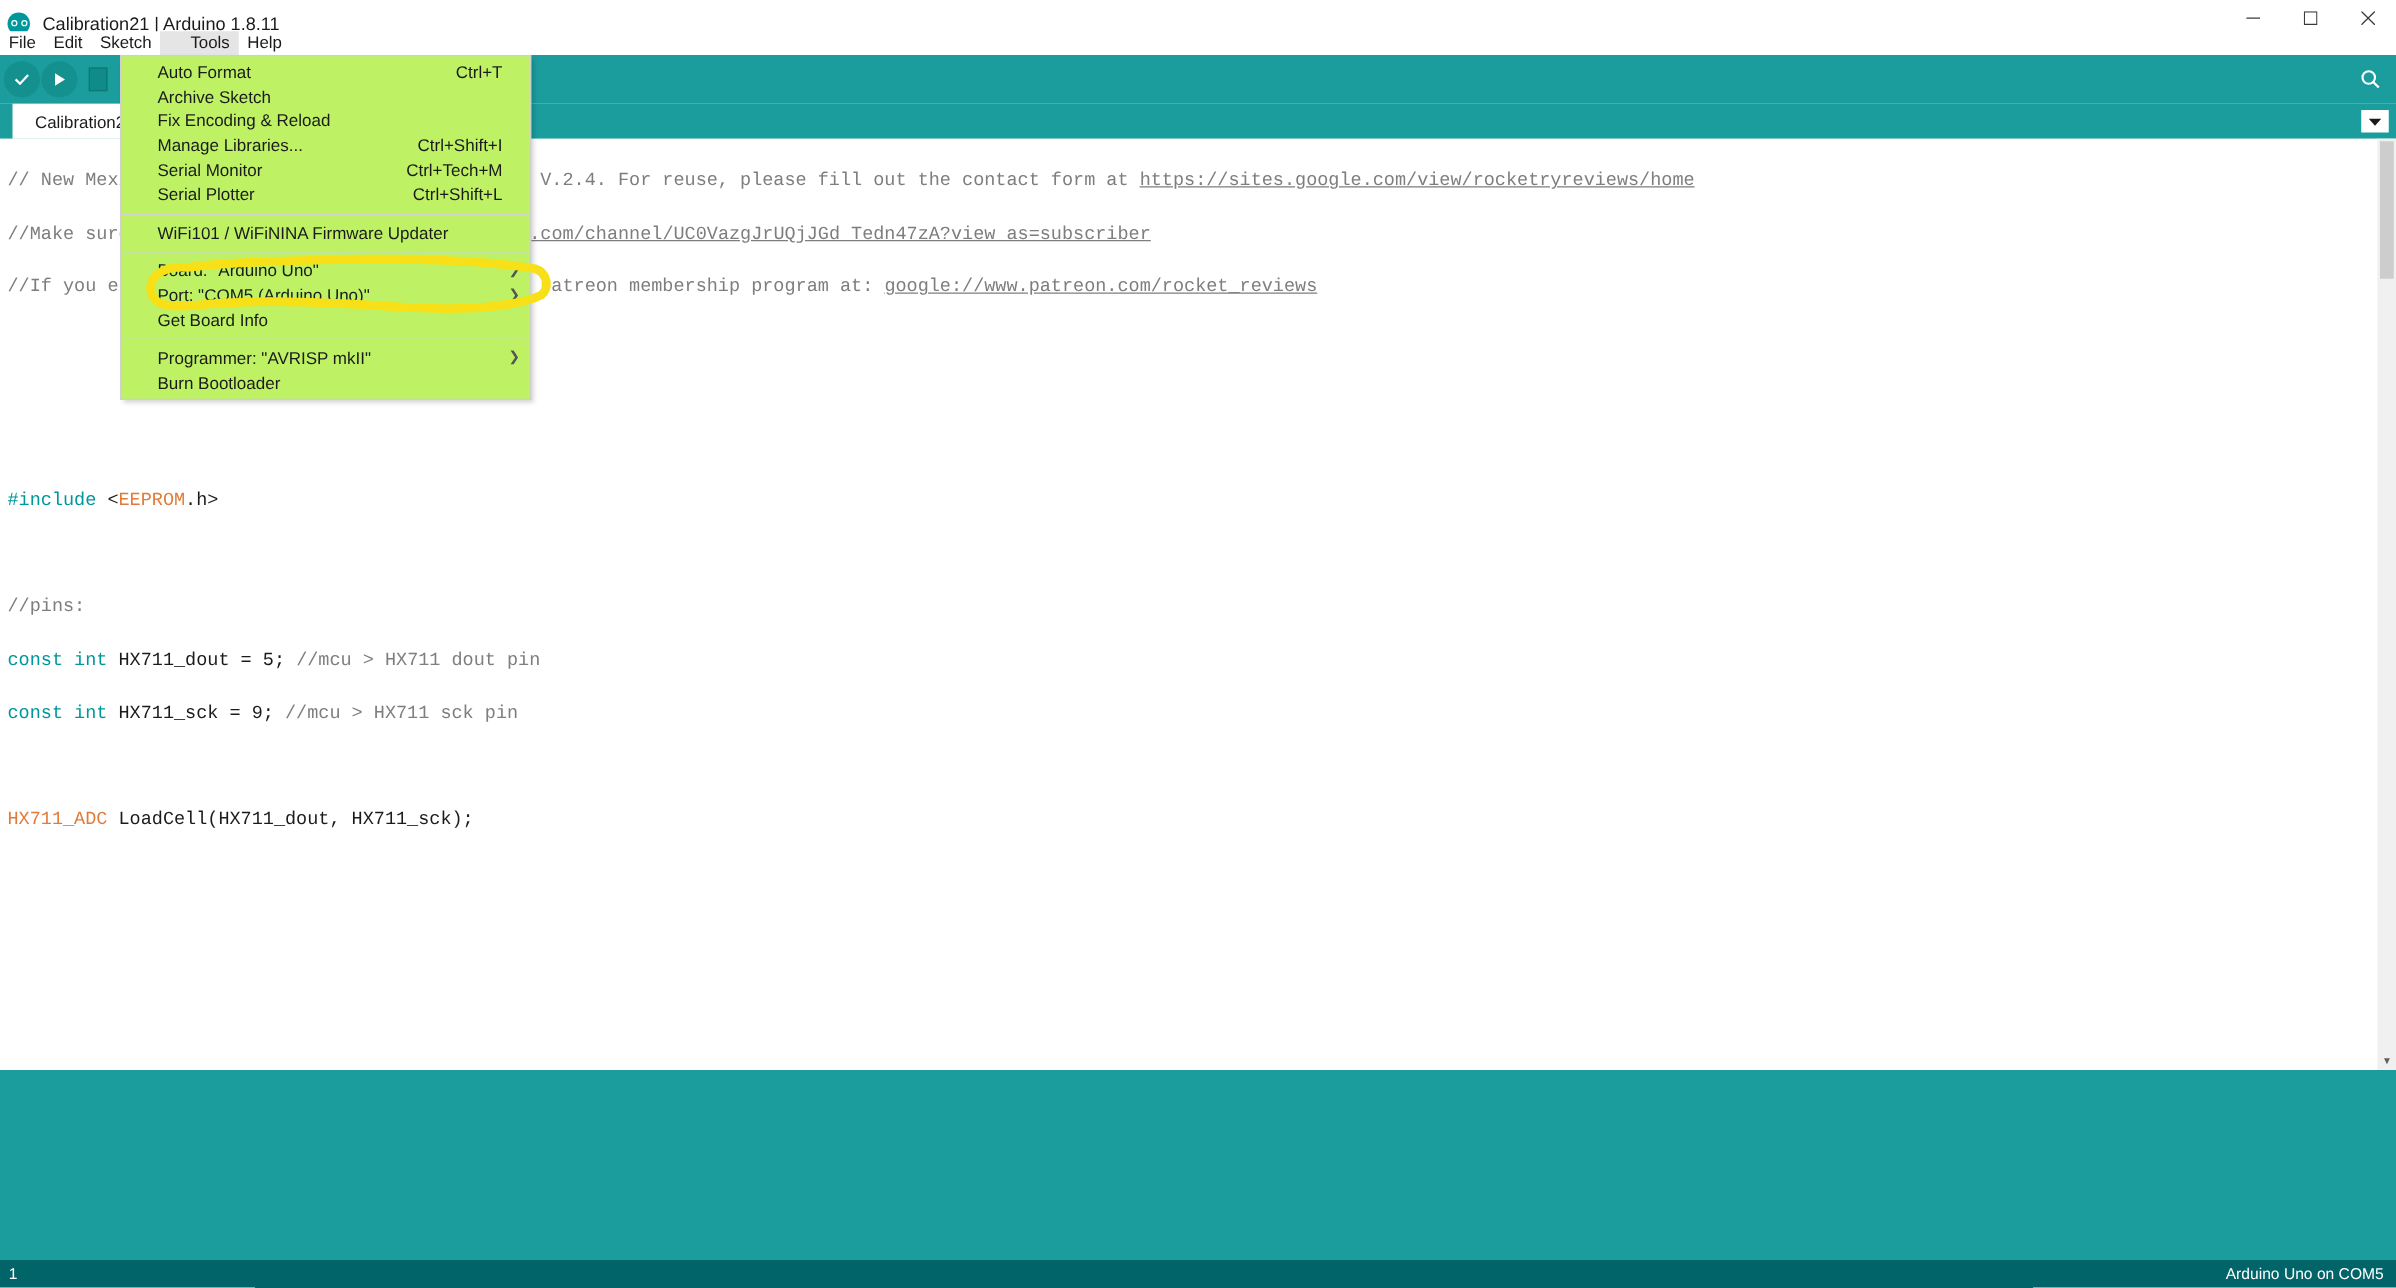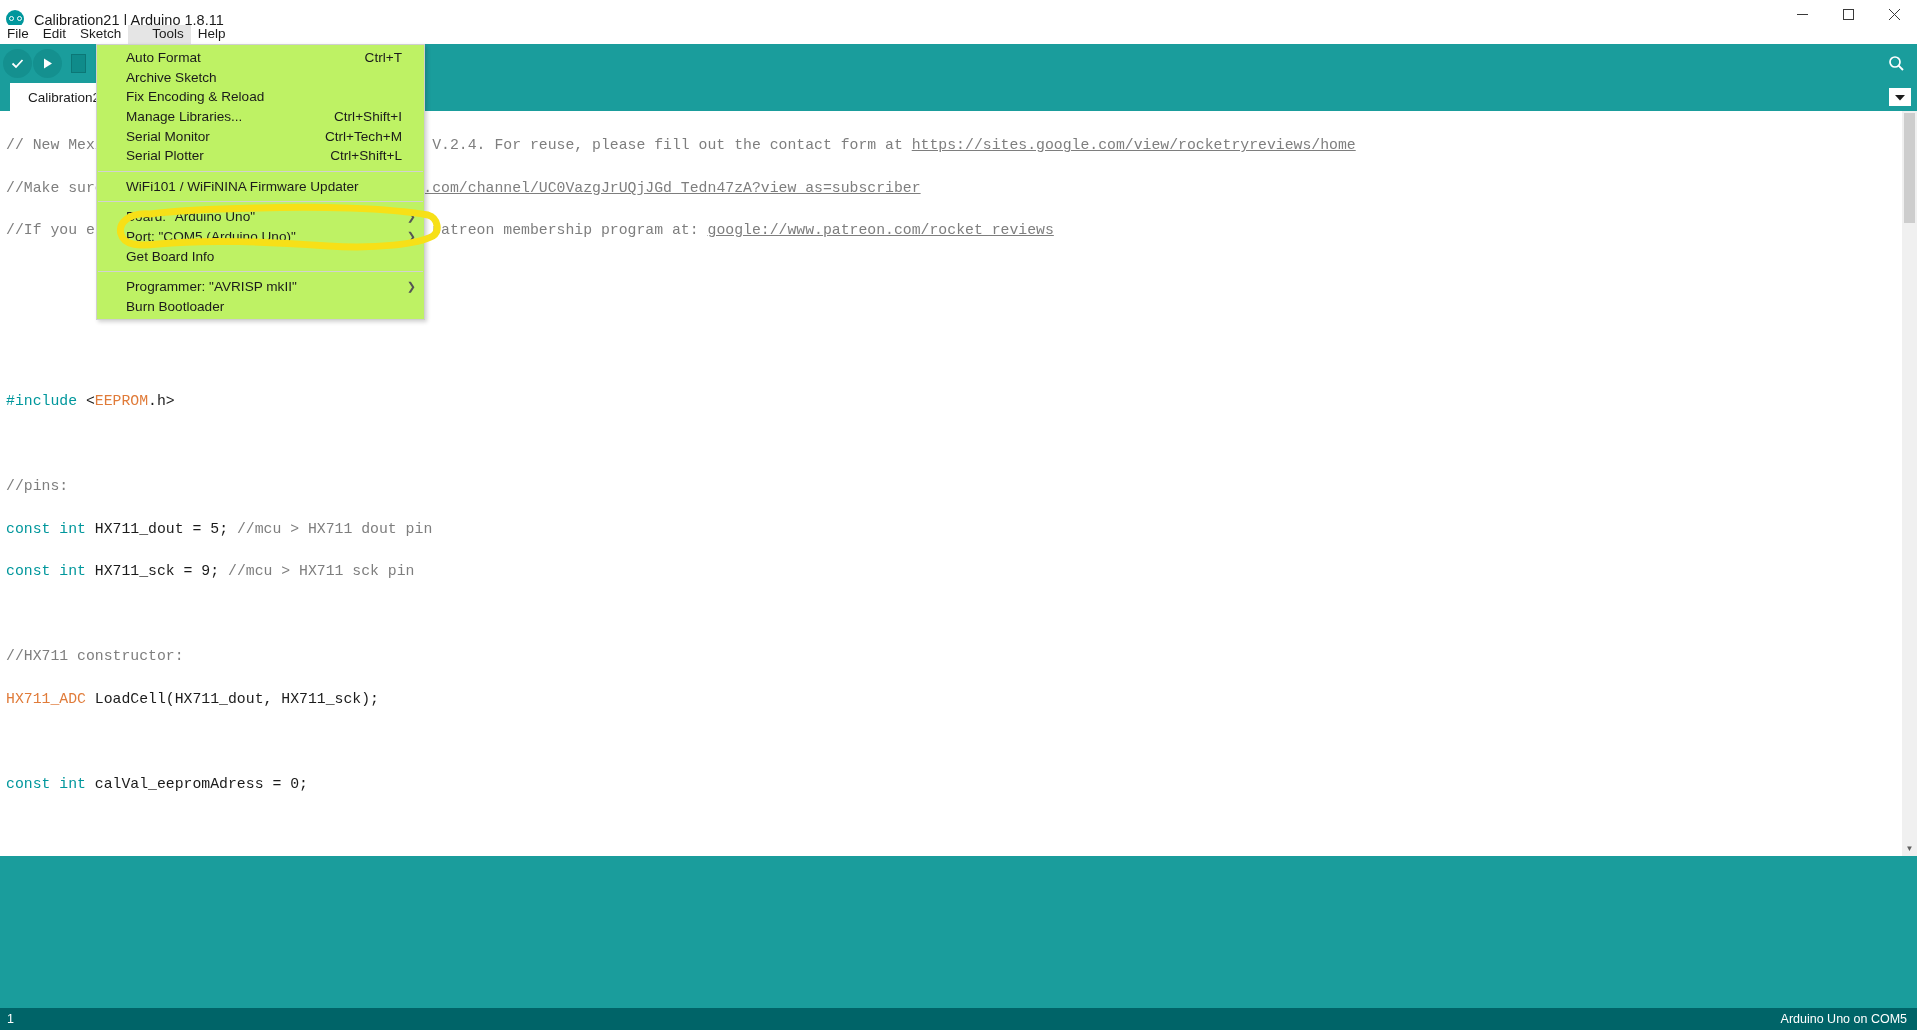--- a/index.html
+++ b/index.html
@@ -349,24 +349,22 @@
 <span class="ln"><span class="cmt">//If you enjoy my content, consider joining the patreon membership program at: </span><span class="lnk">google://www.patreon.com/rocket_reviews</span></span>
 <span class="ln"> </span>
 <span class="ln"> </span>
 <span class="ln"> </span>
 <span class="ln"><span class="kw">#include</span> &lt;<span class="typ">EEPROM</span>.h&gt;</span>
 <span class="ln"> </span>
 <span class="ln"><span class="cmt">//pins:</span></span>
 <span class="ln"><span class="kw">const int</span> HX711_dout = <span class="num">5</span>; <span class="cmt">//mcu &gt; HX711 dout pin</span></span>
 <span class="ln"><span class="kw">const int</span> HX711_sck = <span class="num">9</span>; <span class="cmt">//mcu &gt; HX711 sck pin</span></span>
 <span class="ln"> </span>
-<span class="ln"><span class="cmt">//HX711 constructor:</span></span>
 <span class="ln"><span class="typ">HX711_ADC</span> LoadCell(HX711_dout, HX711_sck);</span>
 <span class="ln"> </span>
-<span class="ln"><span class="kw">const int</span> calVal_eepromAdress = <span class="num">0</span>;</span>
 
 
 
 
 
 
 
 
 
 

